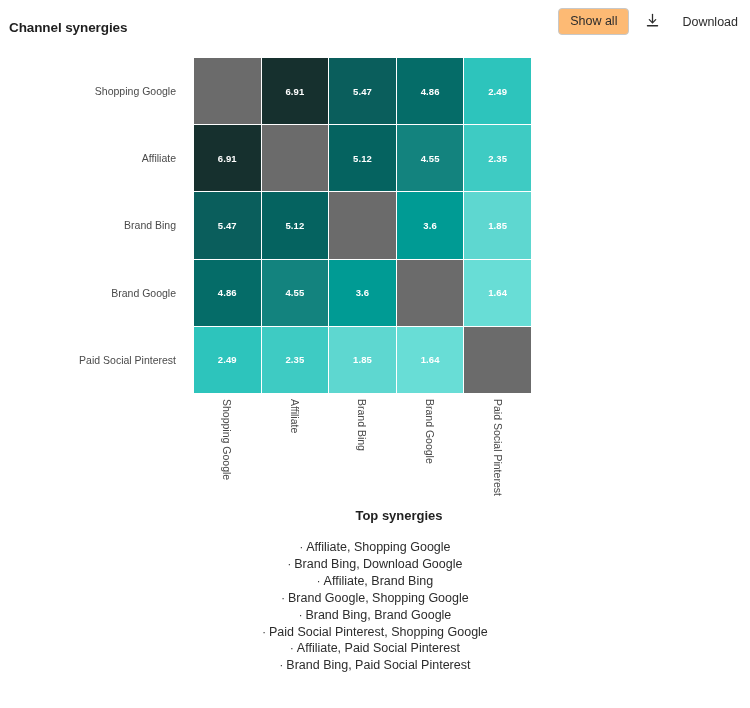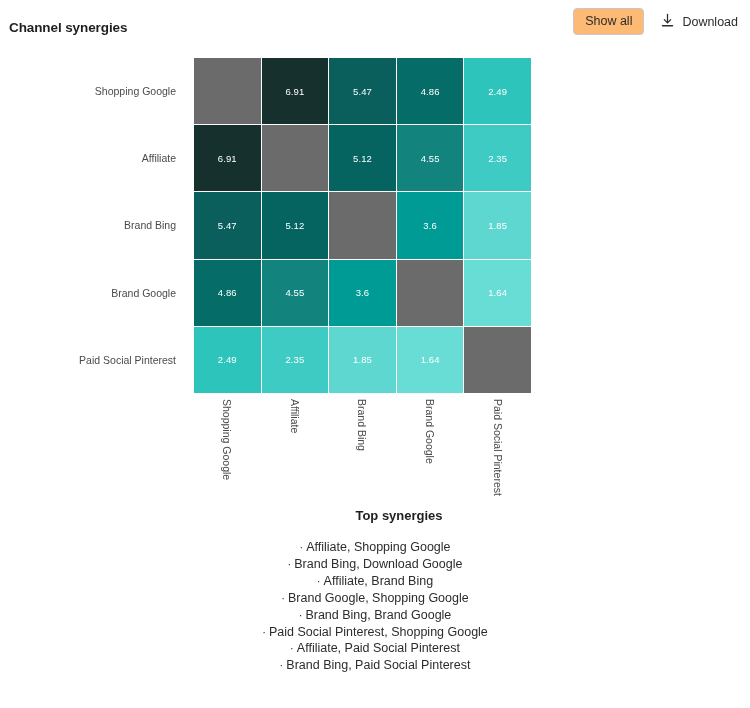--- a/index.html
+++ b/index.html
@@ -42,21 +42,21 @@
     font-family: "Liberation Sans", sans-serif;
     font-size: 12.5px;
     color: #2c2c2c;
     padding: 6px 11px 7px 11px;
     cursor: pointer;
     line-height: 1;
   }
   .btn-download {
     display: flex;
     align-items: center;
-    gap: 7px;
+    gap: 22px;
     background: none;
     border: none;
     font-family: "Liberation Sans", sans-serif;
     font-size: 12.5px;
     color: #2c2c2c;
     cursor: pointer;
     padding: 4px 2px;
   }
   .dl-icon { display: block; }
 
@@ -75,21 +75,21 @@
     grid-template-rows: repeat(5, 1fr);
     gap: 1px;
     background: #ffffff;
   }
   .cell {
     position: relative;
     display: flex;
     align-items: center;
     justify-content: center;
     font-size: 9.5px;
-    font-weight: normal;
+    font-weight: bold;
     color: #ffffff;
     letter-spacing: 0.1px;
     cursor: pointer;
   }
   .cell.diag { color: transparent; cursor: default; }
 
   .ylabels {
     position: absolute;
     left: 0; top: 0;
     width: 181px; height: 335px;

